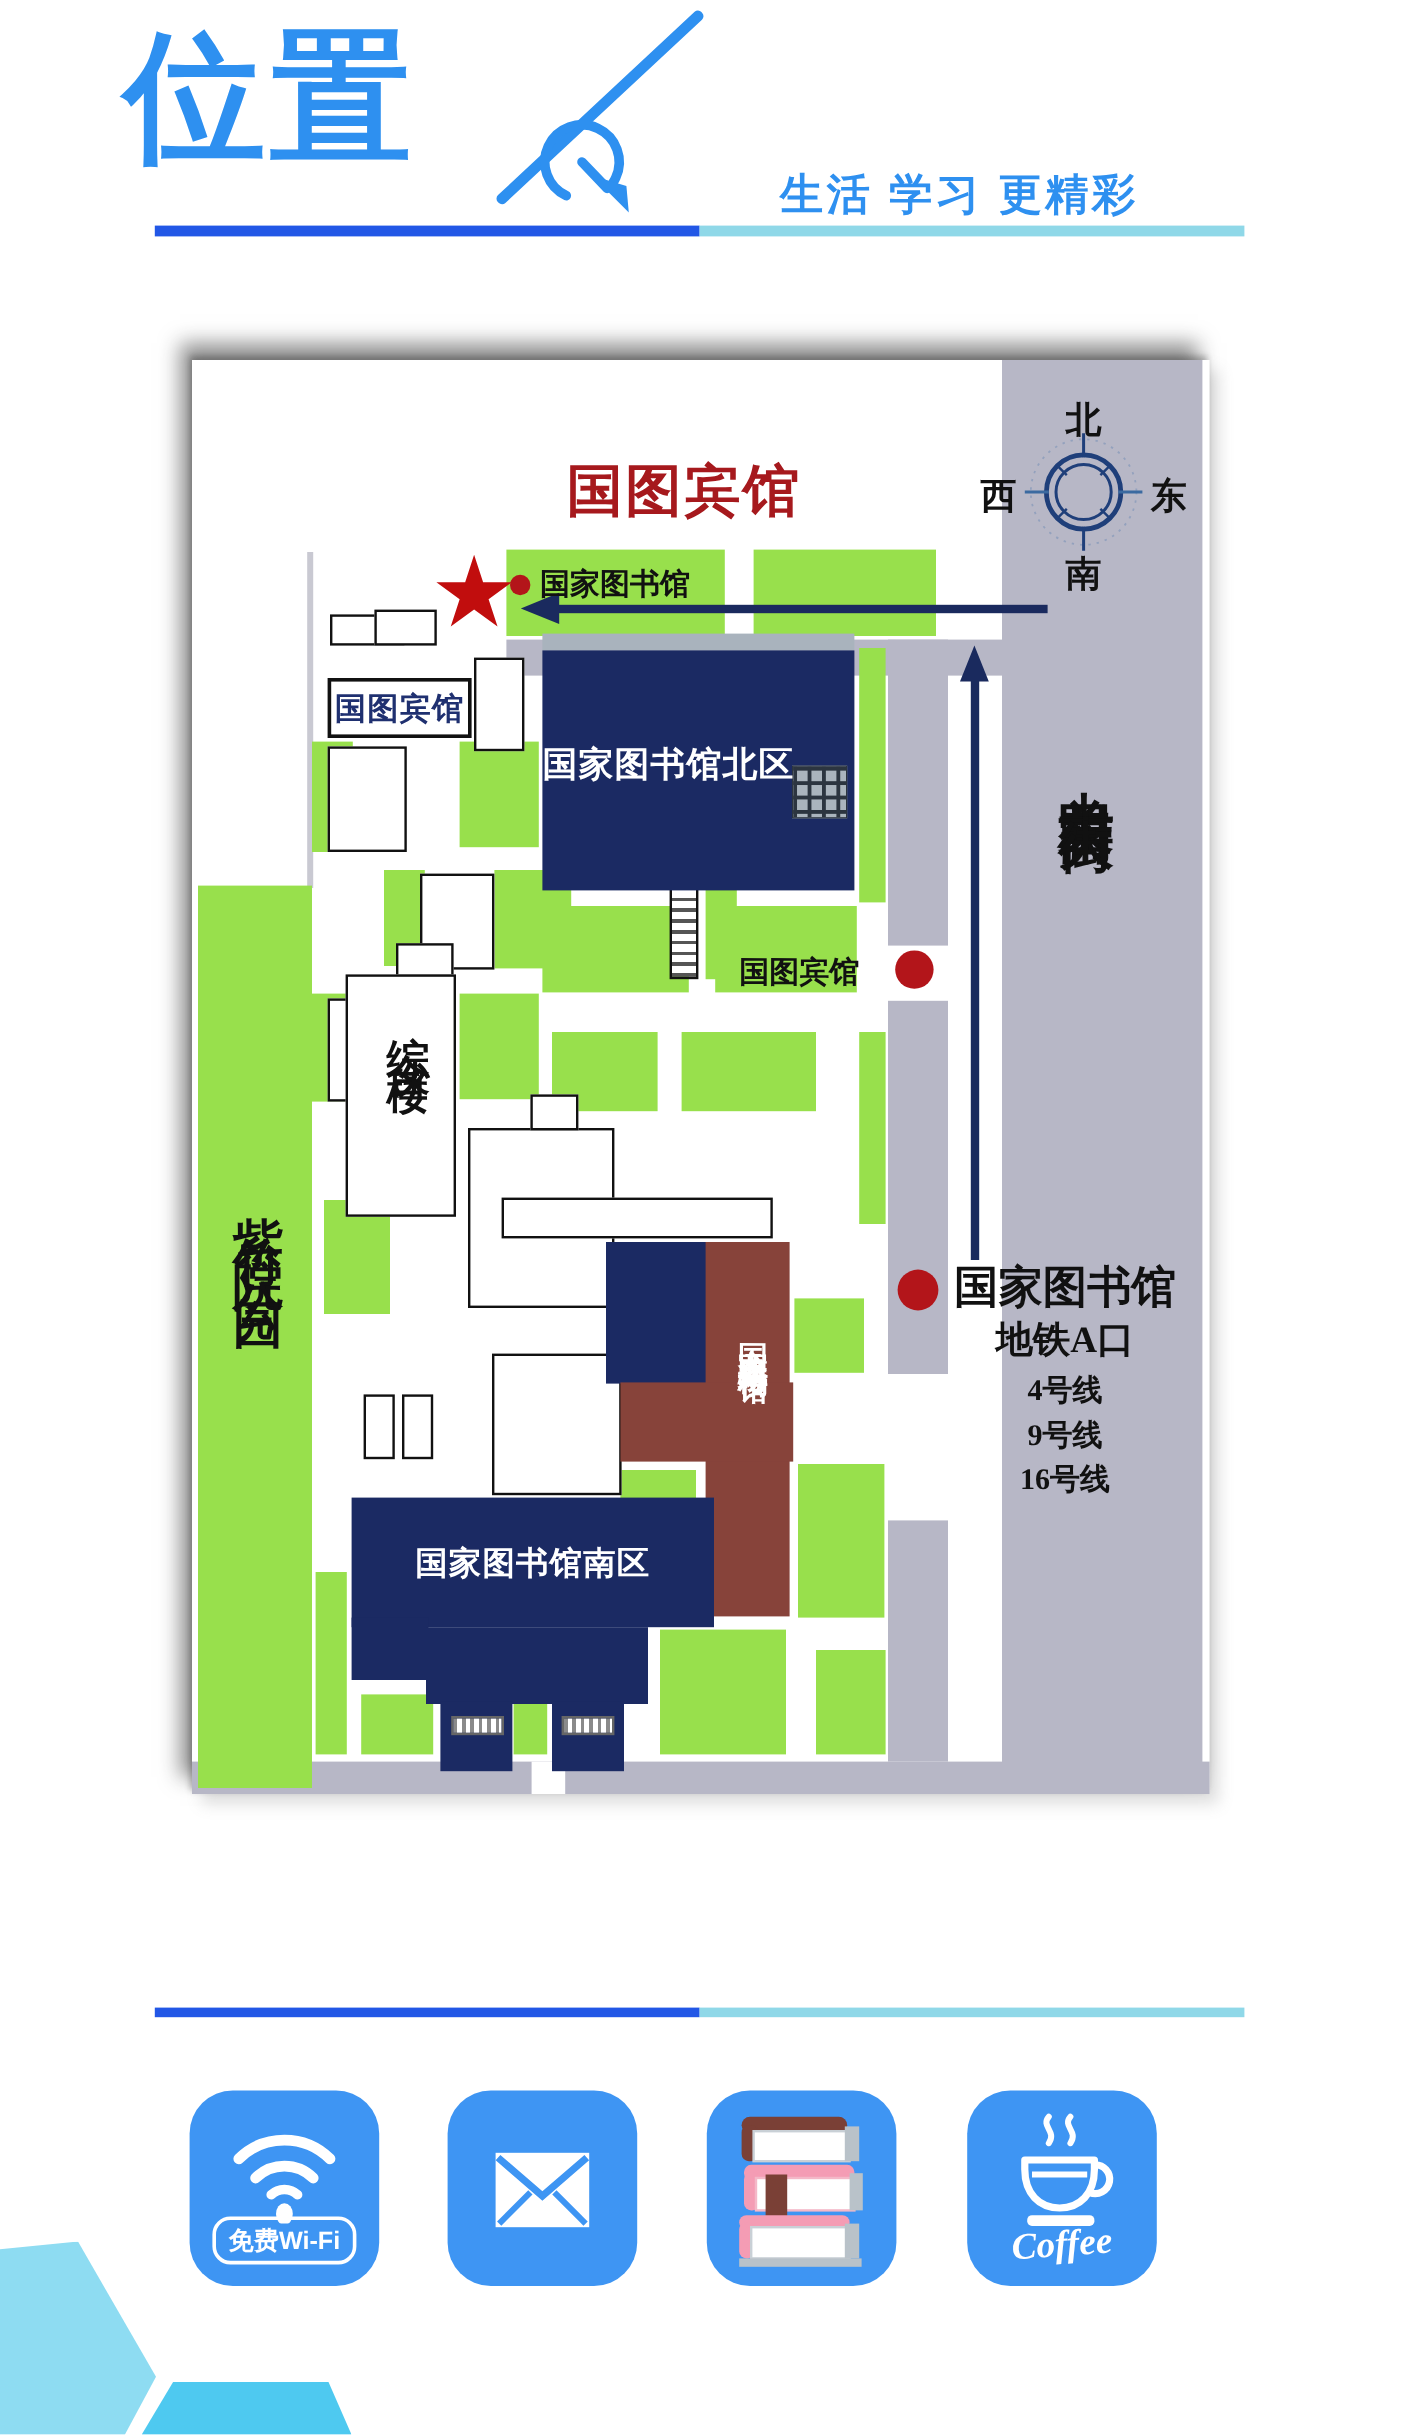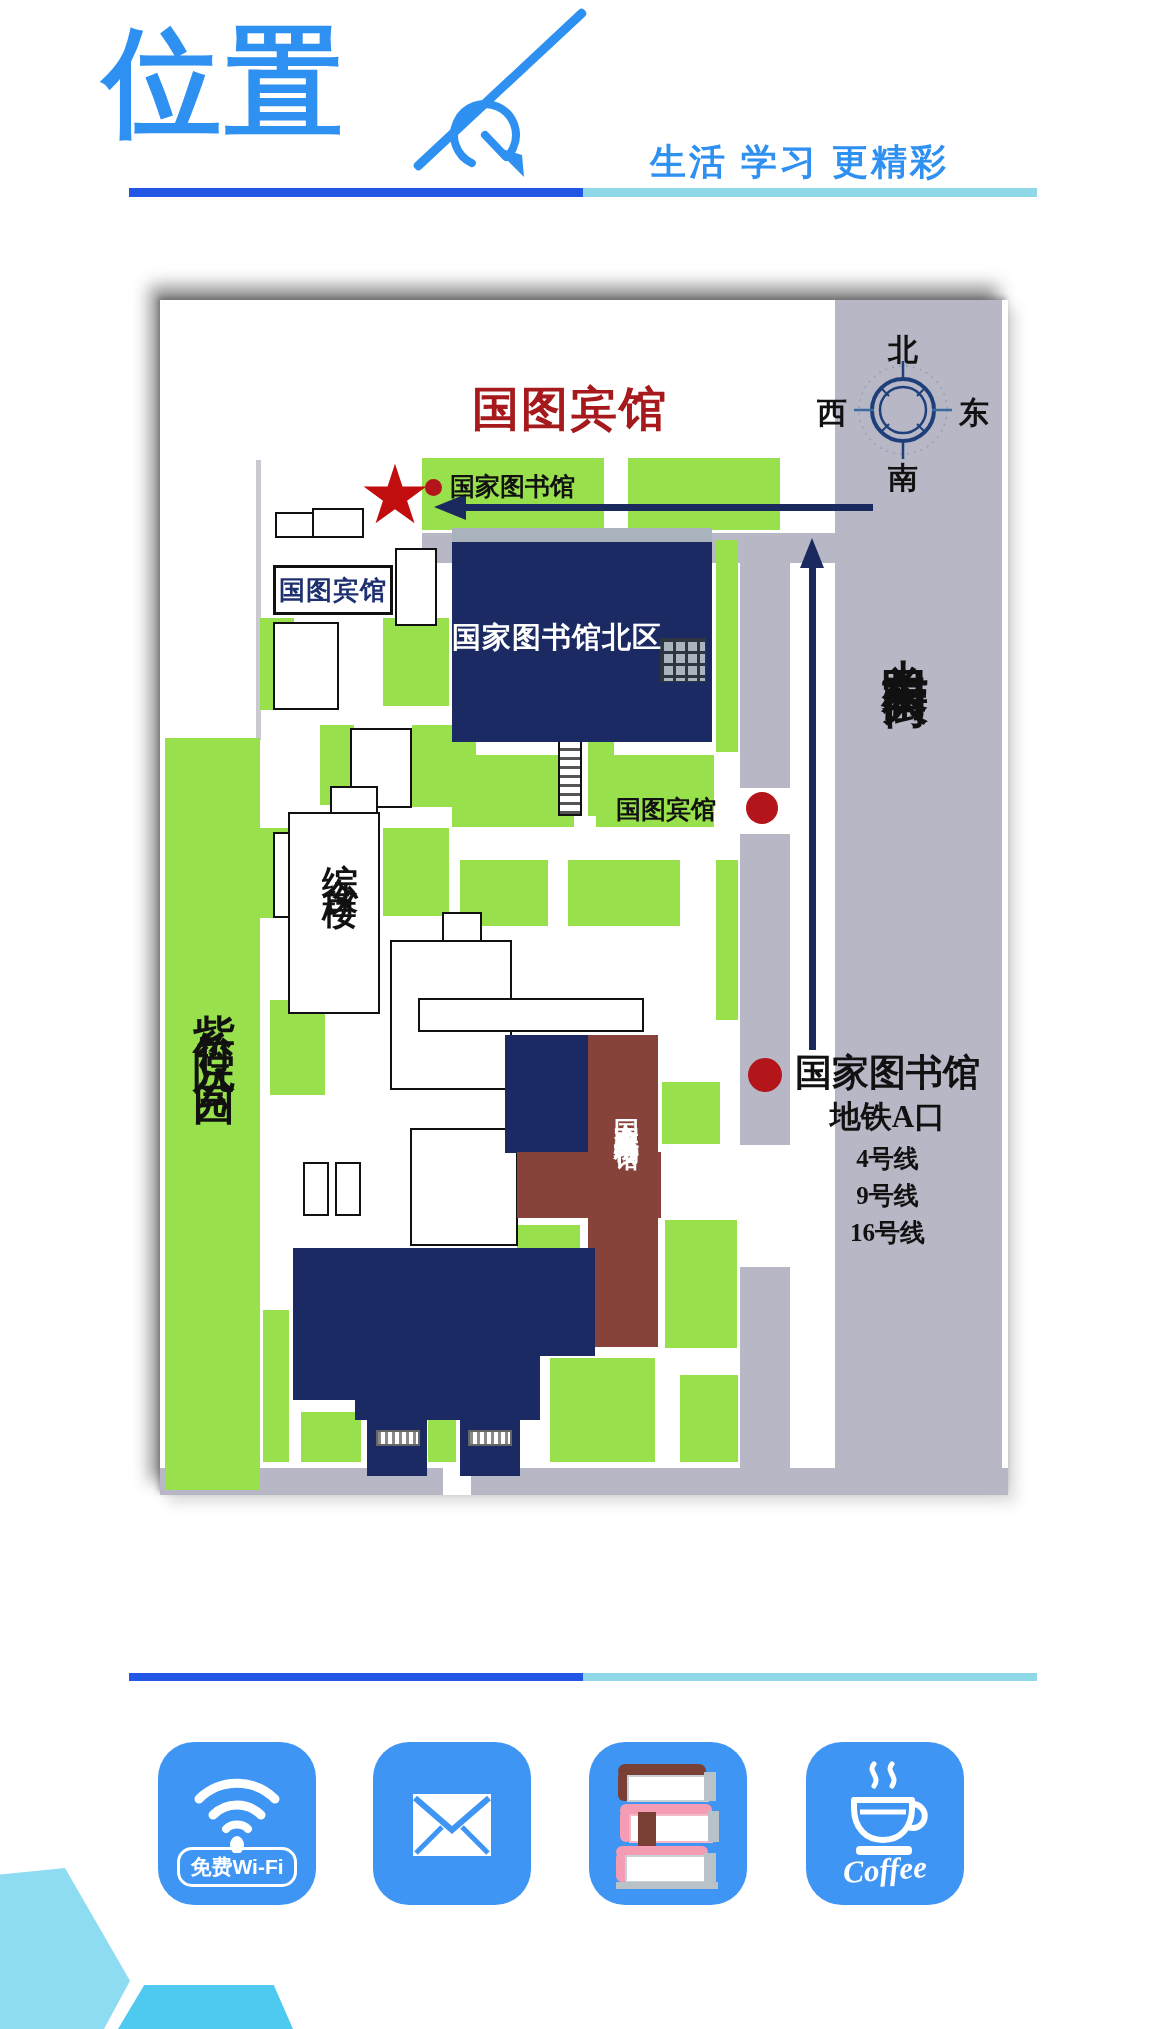--- a/index.html
+++ b/index.html
@@ -208,20 +208,21 @@
   <div class="abs brown" style="left:357px;top:852px;width:144px;height:66px;"></div>
   <div class="abs serif vtext" style="left:450px;top:800px;height:200px;color:#fff;font-size:25px;font-weight:700;letter-spacing:4px;">国家典籍博物馆</div>
 
   <div class="abs navy" style="left:133px;top:948px;width:302px;height:108px;"></div>
   <div class="abs navy" style="left:133px;top:1048px;width:64px;height:52px;"></div>
   <div class="abs navy" style="left:195px;top:1056px;width:185px;height:64px;"></div>
   <div class="abs navy" style="left:207px;top:1118px;width:60px;height:58px;"></div>
   <div class="abs navy" style="left:300px;top:1118px;width:60px;height:58px;"></div>
   <div class="abs grille" style="left:216px;top:1130px;width:44px;height:16px;"></div>
   <div class="abs grille" style="left:308px;top:1130px;width:44px;height:16px;"></div>
+  <div class="abs serif" style="left:133px;top:985px;width:302px;text-align:center;color:#fff;font-size:27px;font-weight:700;letter-spacing:1px;">国家图书馆南区</div>
 
   <div class="abs reddot" style="left:588px;top:758px;width:34px;height:34px;"></div>
   <div class="abs serif maplabel" style="left:630px;top:748px;width:195px;text-align:center;font-size:37px;">国家图书馆</div>
   <div class="abs serif maplabel" style="left:630px;top:796px;width:195px;text-align:center;font-size:31px;">地铁A口</div>
   <div class="abs serif maplabel" style="left:630px;top:842px;width:195px;text-align:center;font-size:25px;">4号线</div>
   <div class="abs serif maplabel" style="left:630px;top:879px;width:195px;text-align:center;font-size:25px;">9号线</div>
   <div class="abs serif maplabel" style="left:630px;top:916px;width:195px;text-align:center;font-size:25px;">16号线</div>
 </div>
 
 <div class="abs rule2-dark"></div>

